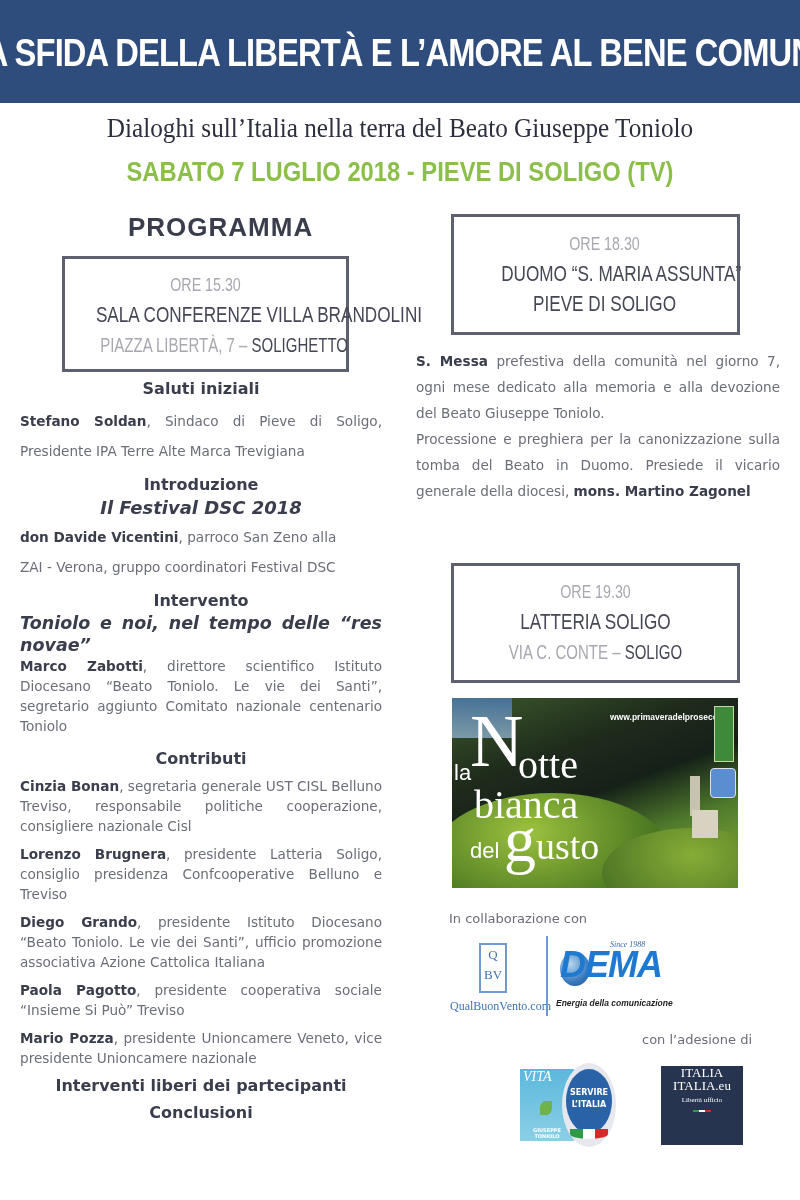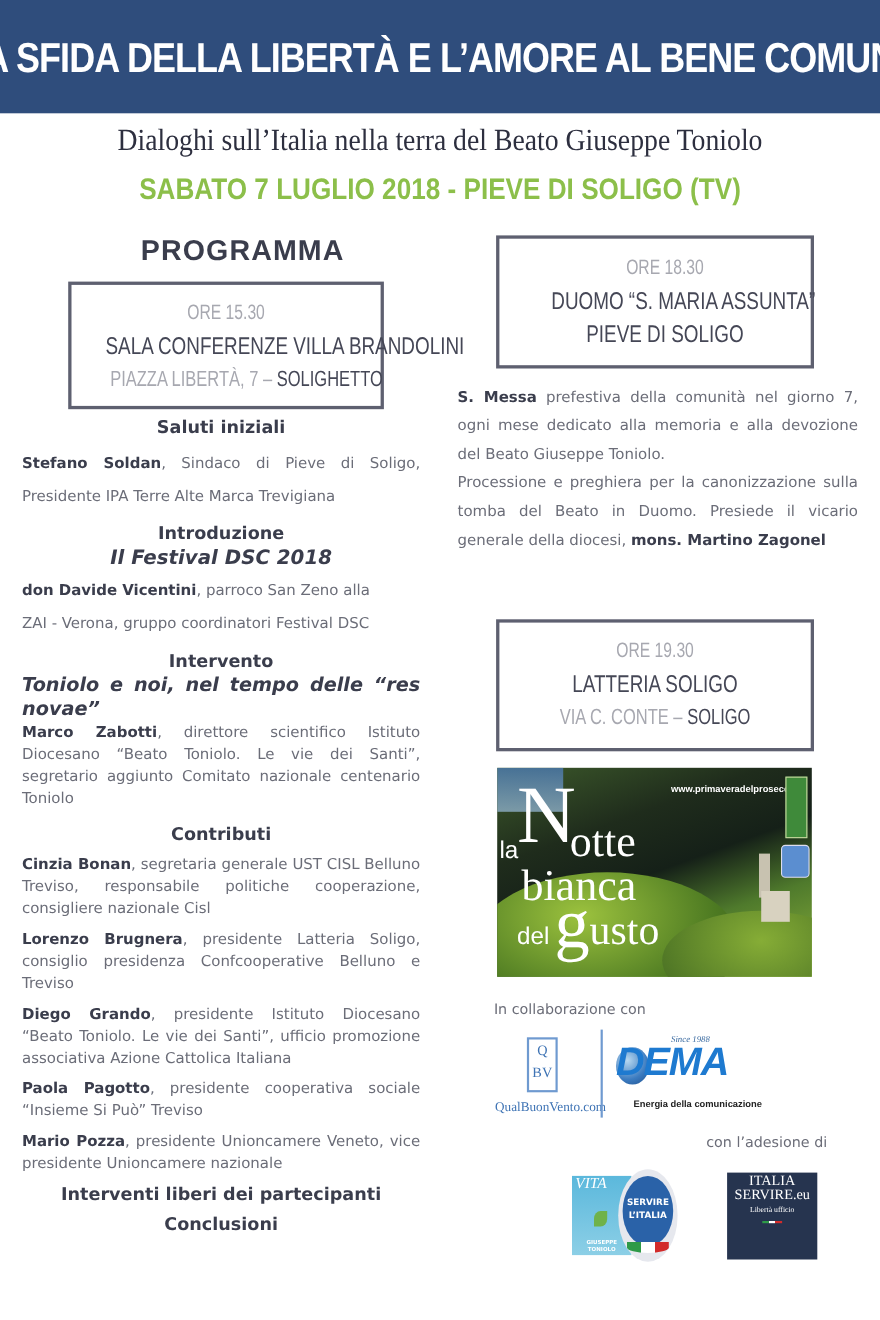--- a/index.html
+++ b/index.html
@@ -76,21 +76,21 @@
 
   .collab-label { position: absolute; left: 449px; top: 911px; font-size: 13px; color: #6b6d78; }
   .qbv { position: absolute; left: 450px; top: 937px; width: 86px; height: 80px; text-align: center; }
   .qbv .box { width: 24px; height: 46px; border: 2px solid #6f9ad0; margin: 6px auto 0; color: #3e73b4; font-family: "Liberation Serif", serif; font-size: 13px; line-height: 20px; }
   .qbv .lbl { font-family: "Liberation Serif", serif; font-size: 12px; color: #3e73b4; margin-top: 6px; }
   .vdivider { position: absolute; left: 546px; top: 936px; width: 2px; height: 80px; background: #6f9ad0; }
   .dema { position: absolute; left: 556px; top: 942px; width: 100px; height: 72px; }
   .dema .globe { position: absolute; left: 4px; top: 10px; width: 30px; height: 34px; border-radius: 50%; background: radial-gradient(circle at 35% 35%, #b8d8f0, #3b7bc0 60%, #1e4e8a); }
   .dema .word { position: absolute; left: 4px; top: 2px; font-family: "Liberation Sans", sans-serif; font-weight: bold; font-style: italic; font-size: 36px; color: #1e7ad0; letter-spacing: -1px; }
   .dema .since { position: absolute; left: 54px; top: -2px; font-family: "Liberation Serif", serif; font-style: italic; font-size: 8px; color: #3a6aa0; }
-  .dema .tag { position: absolute; left: 0px; top: 56px; font-family: "Liberation Sans", sans-serif; font-weight: bold; font-size: 8.5px; color: #222; white-space: nowrap; margin-left: 20px; }
+  .dema .tag { position: absolute; left: 0px; top: 56px; font-family: "Liberation Sans", sans-serif; font-weight: bold; font-style: italic; font-size: 8.5px; color: #222; white-space: nowrap; }
 
   .adesione-label { position: absolute; left: 642px; top: 1032px; font-size: 13px; color: #6b6d78; }
   .vita { position: absolute; left: 520px; top: 1069px; width: 54px; height: 72px; background: linear-gradient(180deg,#5bb8dc,#8ccfe6); color: #fff; }
   .vita .v { font-family: "Liberation Serif", serif; font-style: italic; font-size: 14px; padding-left: 3px; }
   .vita .leaf { position: absolute; left: 20px; top: 32px; width: 12px; height: 14px; background: #6fb24a; border-radius: 50% 0; }
   .vita .ft { position: absolute; bottom: 2px; left: 0; width: 54px; text-align: center; font-size: 5px; font-weight: bold; }
   .servire { position: absolute; left: 562px; top: 1063px; width: 54px; height: 84px; border-radius: 50%; background: #e6e8ee; }
   .servire .inner { position: absolute; left: 4px; top: 6px; width: 46px; height: 64px; border-radius: 50%; background: #2a62a8; color: #fff; text-align: center; font-size: 8px; font-weight: bold; padding-top: 18px; box-sizing: border-box; line-height: 12px; }
   .servire .flag { position: absolute; left: 8px; top: 66px; width: 38px; height: 10px; border-radius: 0 0 50% 50%; background: linear-gradient(90deg,#2e9a48 33%,#fff 33% 66%,#d22b2b 66%); }
   .italia { position: absolute; left: 661px; top: 1066px; width: 82px; height: 79px; background: #26344f; color: #fff; text-align: center; }
@@ -210,16 +210,16 @@
 </div>
 <div class="servire">
   <div class="inner">
     <div>SERVIRE</div>
     <div>L’ITALIA</div>
   </div>
   <div class="flag"></div>
 </div>
 <div class="italia">
   <div class="l1">ITALIA</div>
-  <div class="l2">SERVIRE.eu</div>
+  <div class="l2">ITALIA.eu</div>
   <div class="l3">Libertà ufficio</div>
   <div class="flag"></div>
 </div>
 
 </body></html>

